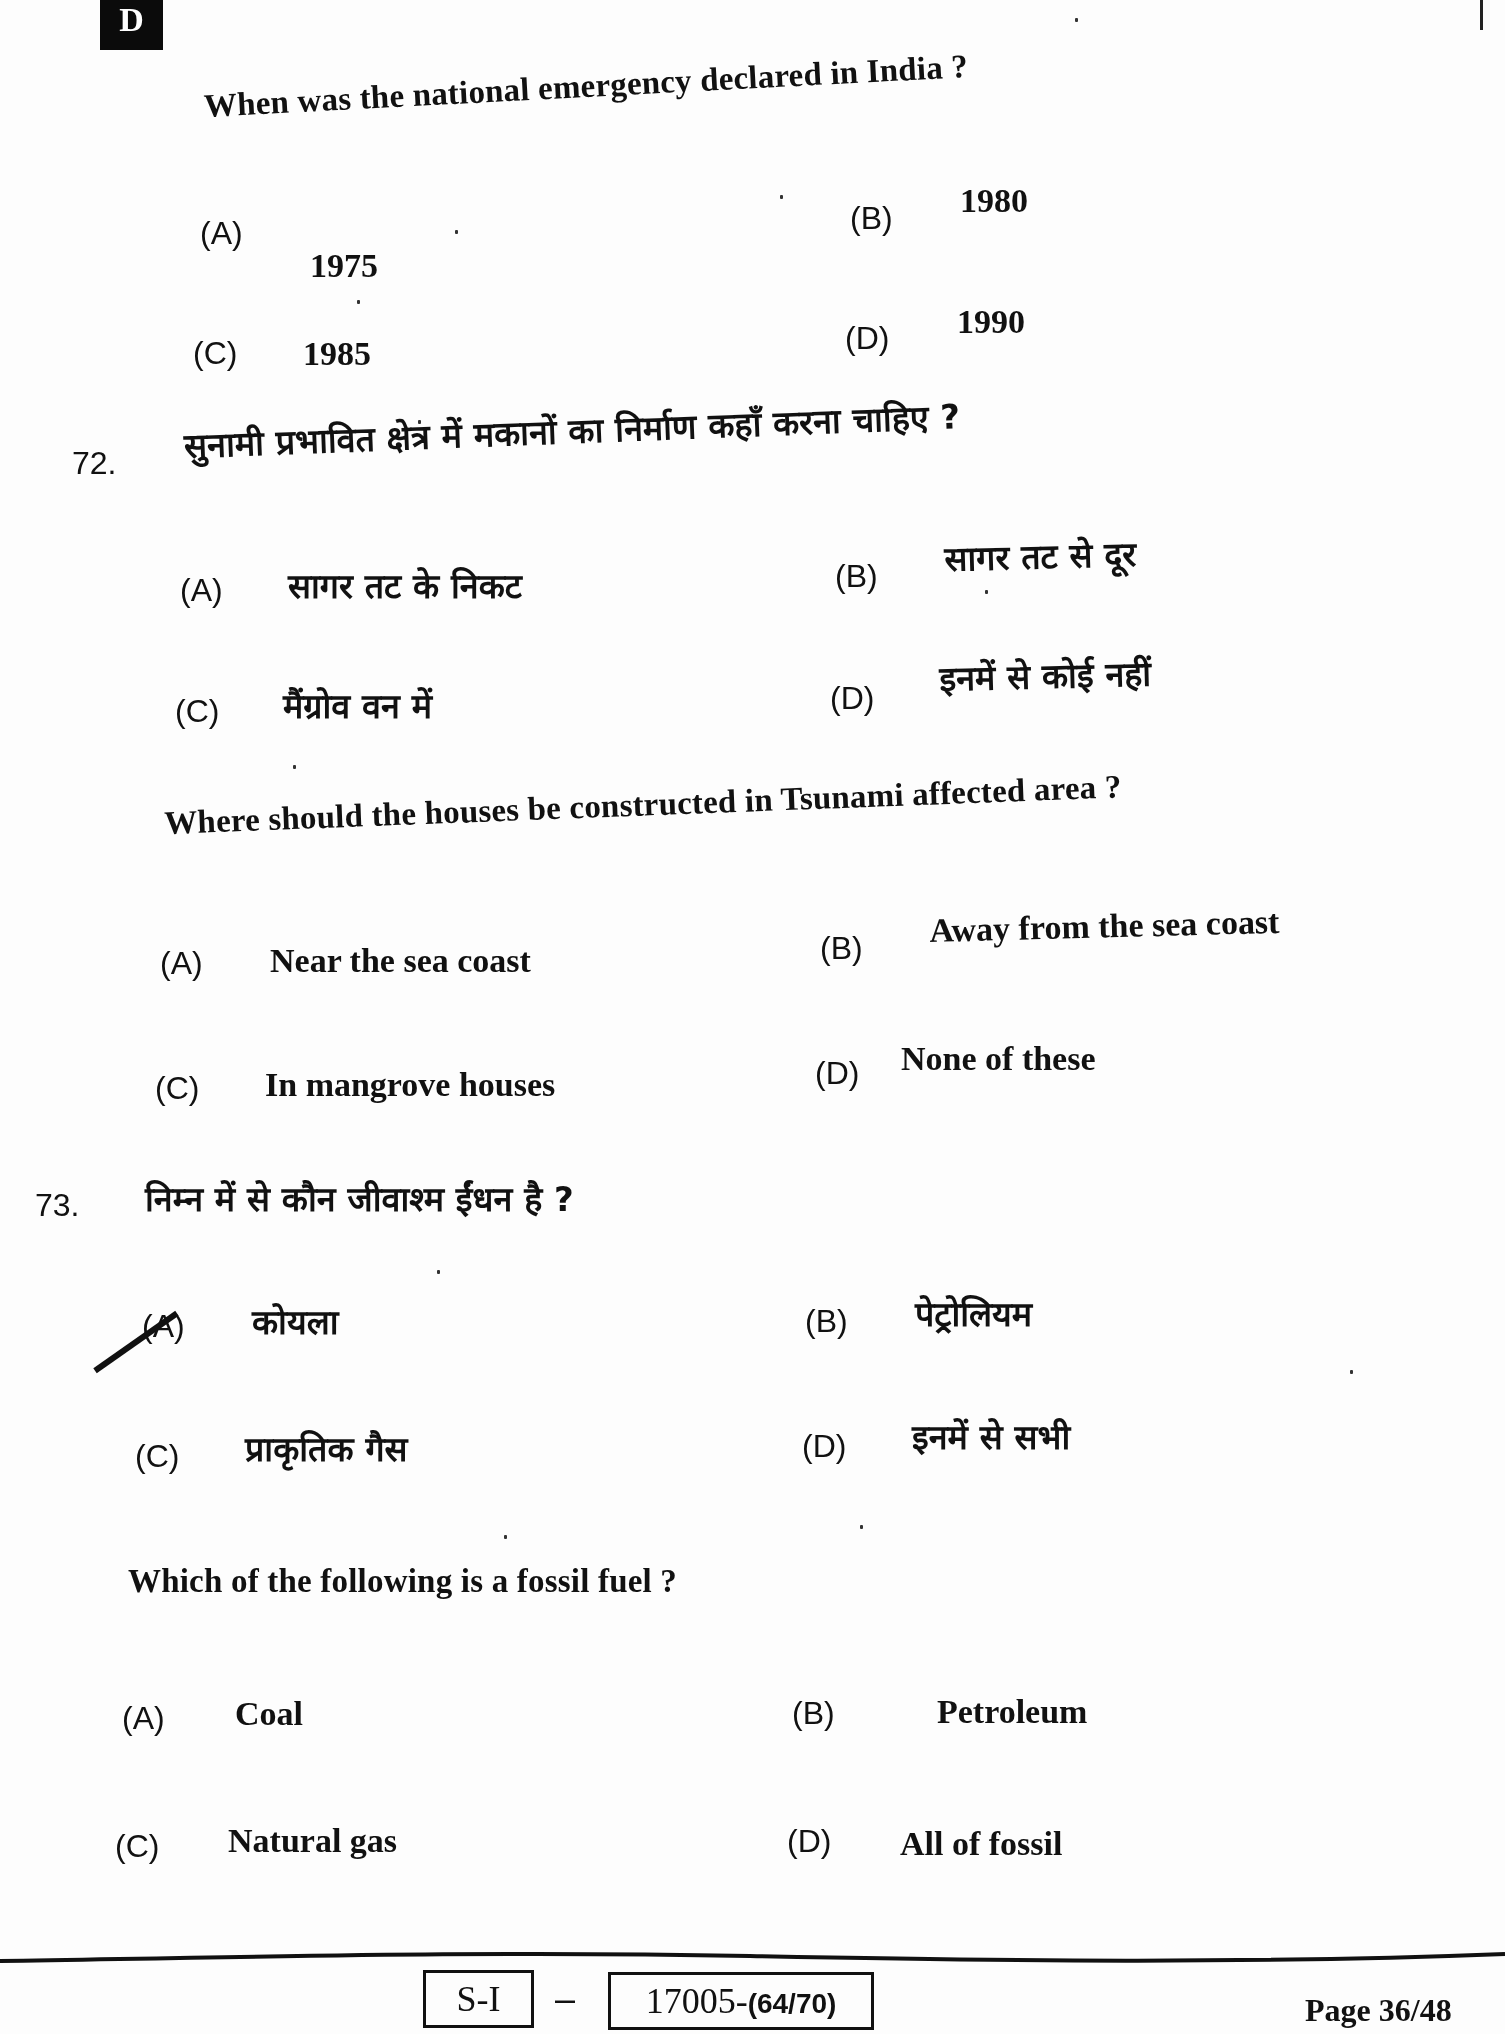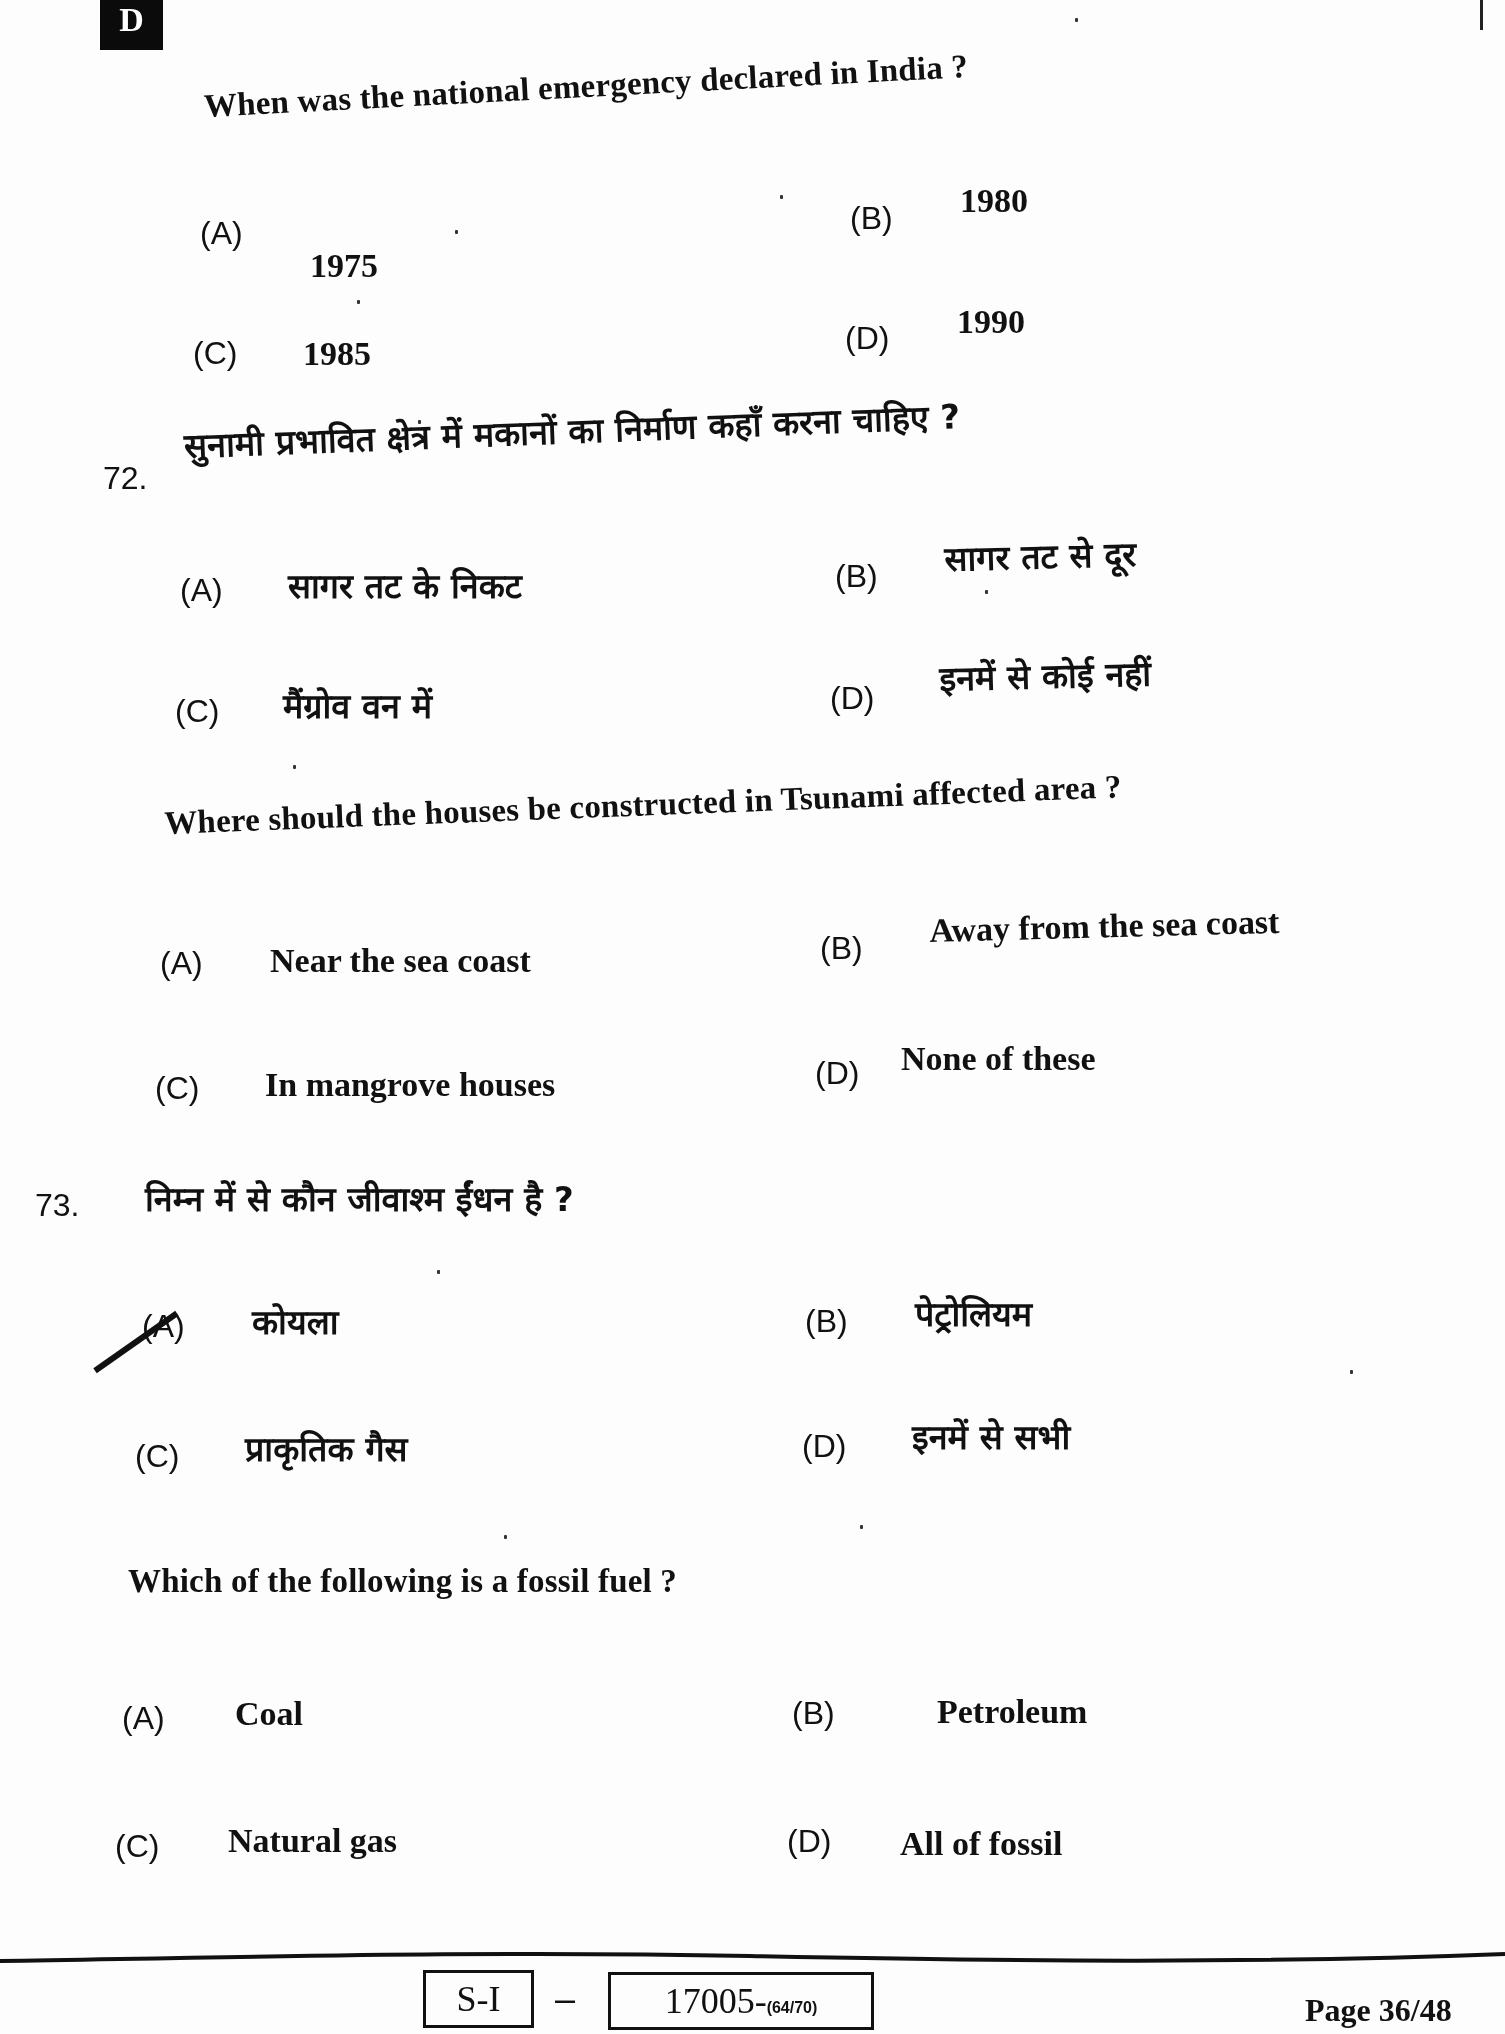--- a/index.html
+++ b/index.html
@@ -24,21 +24,21 @@
   .tilt1 { transform: rotate(-3deg); transform-origin:left bottom; }
   .tilt2 { transform: rotate(-2.2deg); transform-origin:left bottom; }
   .tilt3 { transform: rotate(-1.5deg); transform-origin:left bottom; }
   .footer-line {
     left:0; top:1950px; width:1505px; height:14px;
   }
   .box {
     border:3px solid #111; height:52px; line-height:52px; padding:0 10px;
     font-family:"Liberation Serif", serif; font-size:36px; text-align:center;
   }
-  .box small { font-family:"Liberation Sans", sans-serif; font-weight:bold; font-size:16px; }
+  .box small { font-family:"Liberation Sans", sans-serif; font-weight:bold; font-size:28px; }
   .page { font-family:"Liberation Serif", serif; font-weight:bold; font-size:32px; }
   .tick {
     left:133px; top:1292px; width:6px; height:100px; background:#111;
     transform:rotate(55deg); transform-origin:center;
   }
   .speck { position:absolute; width:3px; height:4px; background:#333; border-radius:1px; }
   .edge-mark { left:1480px; top:0; width:3px; height:30px; background:#222; }
 </style>
 </head>
 <body>
@@ -50,21 +50,21 @@
 
 <div class="abs lbl" style="left:200px; top:215px;">(A)</div>
 <div class="abs opt-num" style="left:310px; top:215px;margin-top:32px;">1975</div>
 <div class="abs lbl" style="left:850px; top:200px;">(B)</div>
 <div class="abs opt-num" style="left:960px; top:182px;">1980</div>
 <div class="abs lbl" style="left:193px; top:335px;">(C)</div>
 <div class="abs opt-num" style="left:303px; top:335px;">1985</div>
 <div class="abs lbl" style="left:845px; top:320px;">(D)</div>
 <div class="abs opt-num" style="left:957px; top:303px;">1990</div>
 
-<div class="abs qnum" style="left:72px; top:460px;margin-left:31px;">72.</div>
+<div class="abs qnum" style="left:72px; top:445px;">72.</div>
 <div class="abs qhi tilt2" style="left:185px; top:422px;">सुनामी प्रभावित क्षेत्र में मकानों का निर्माण कहाँ करना चाहिए ?</div>
 
 <div class="abs lbl" style="left:180px; top:572px;">(A)</div>
 <div class="abs opt-hi" style="left:288px; top:562px;">सागर तट के निकट</div>
 <div class="abs lbl" style="left:835px; top:558px;">(B)</div>
 <div class="abs opt-hi tilt3" style="left:945px; top:535px;">सागर तट से दूर</div>
 <div class="abs lbl" style="left:175px; top:693px;">(C)</div>
 <div class="abs opt-hi" style="left:283px; top:682px;">मैंग्रोव वन में</div>
 <div class="abs lbl" style="left:830px; top:680px;">(D)</div>
 <div class="abs opt-hi tilt3" style="left:940px; top:655px;">इनमें से कोई नहीं</div>

